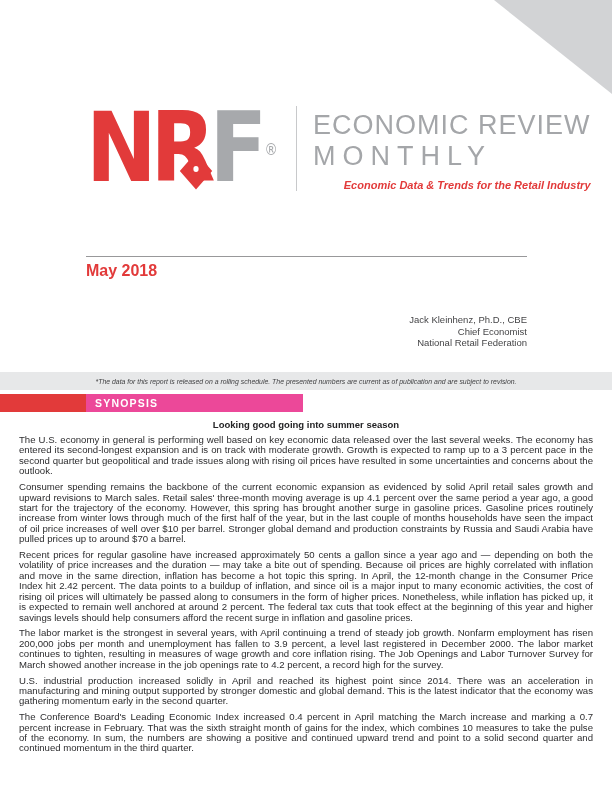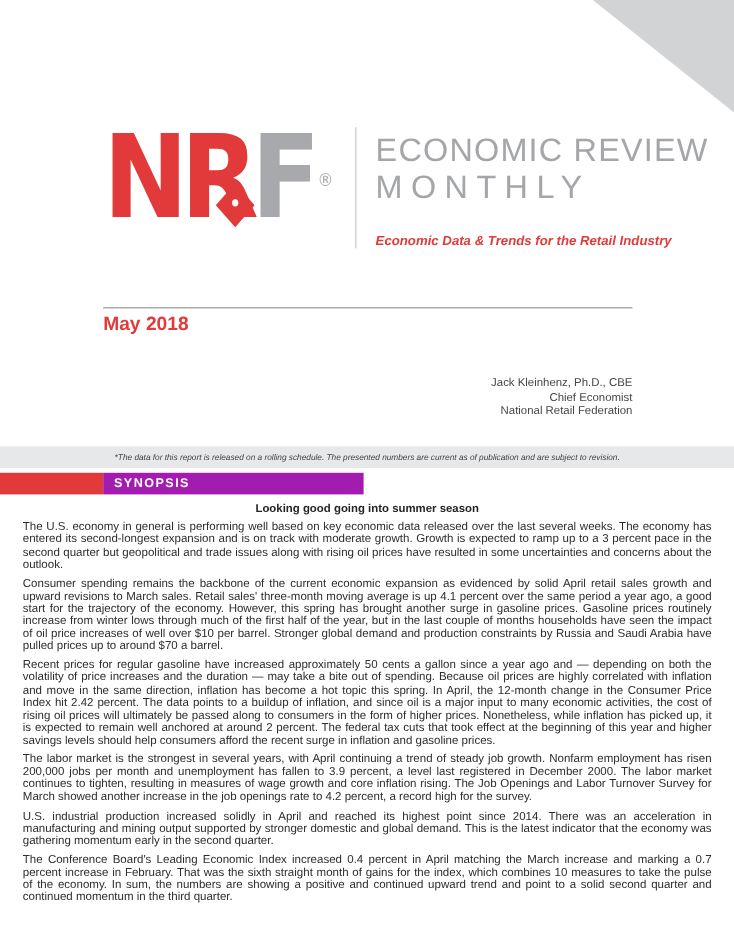--- a/index.html
+++ b/index.html
@@ -54,23 +54,24 @@
   .wordmark {
     margin-left:14px;
     border-left:1px solid #c8c9cb;
     padding-left:16px;
     padding-top:4px;
   }
   .wm-line { color:#a4a6a9; font-size:27px; line-height:31px; font-weight:400; }
   .wm1 { letter-spacing:7px; }
   .wm2 { letter-spacing:1px; }
   .tagline {
-    margin-top:23px;
+    margin-top:7px;
     color:#e23a3a; font-weight:bold; font-style:italic;
     font-size:11px;
+    text-align:right;
   }
   .rule {
     position:absolute; left:86px; top:256px;
     width:441px; height:1px; background:#98989a;
   }
   .issue-date {
     position:absolute; left:86px; top:262px;
     color:#e23a3a; font-weight:bold; font-size:16px;
   }
   .author {
@@ -85,21 +86,21 @@
     background:#e7e8e9;
     display:flex; align-items:center; justify-content:center;
     font-size:6.9px; font-style:italic; color:#3f3f41;
   }
   .synopsis-bar {
     position:absolute; left:0; top:394px;
     height:18px; display:flex;
   }
   .syn-red { width:86px; height:18px; background:#e23a3a; }
   .syn-dark {
-    width:217px; height:18px; background:#a21caf;
+    width:217px; height:18px; background:#ec4899;
     color:#ffffff; font-weight:bold; font-size:10.5px;
     letter-spacing:1.2px;
     display:flex; align-items:center; padding-left:9px;
   }
   .headline {
     position:absolute; left:0; top:419px; width:612px;
     text-align:center; font-size:9.5px; font-weight:bold;
     color:#242426;
   }
   .body-text {

